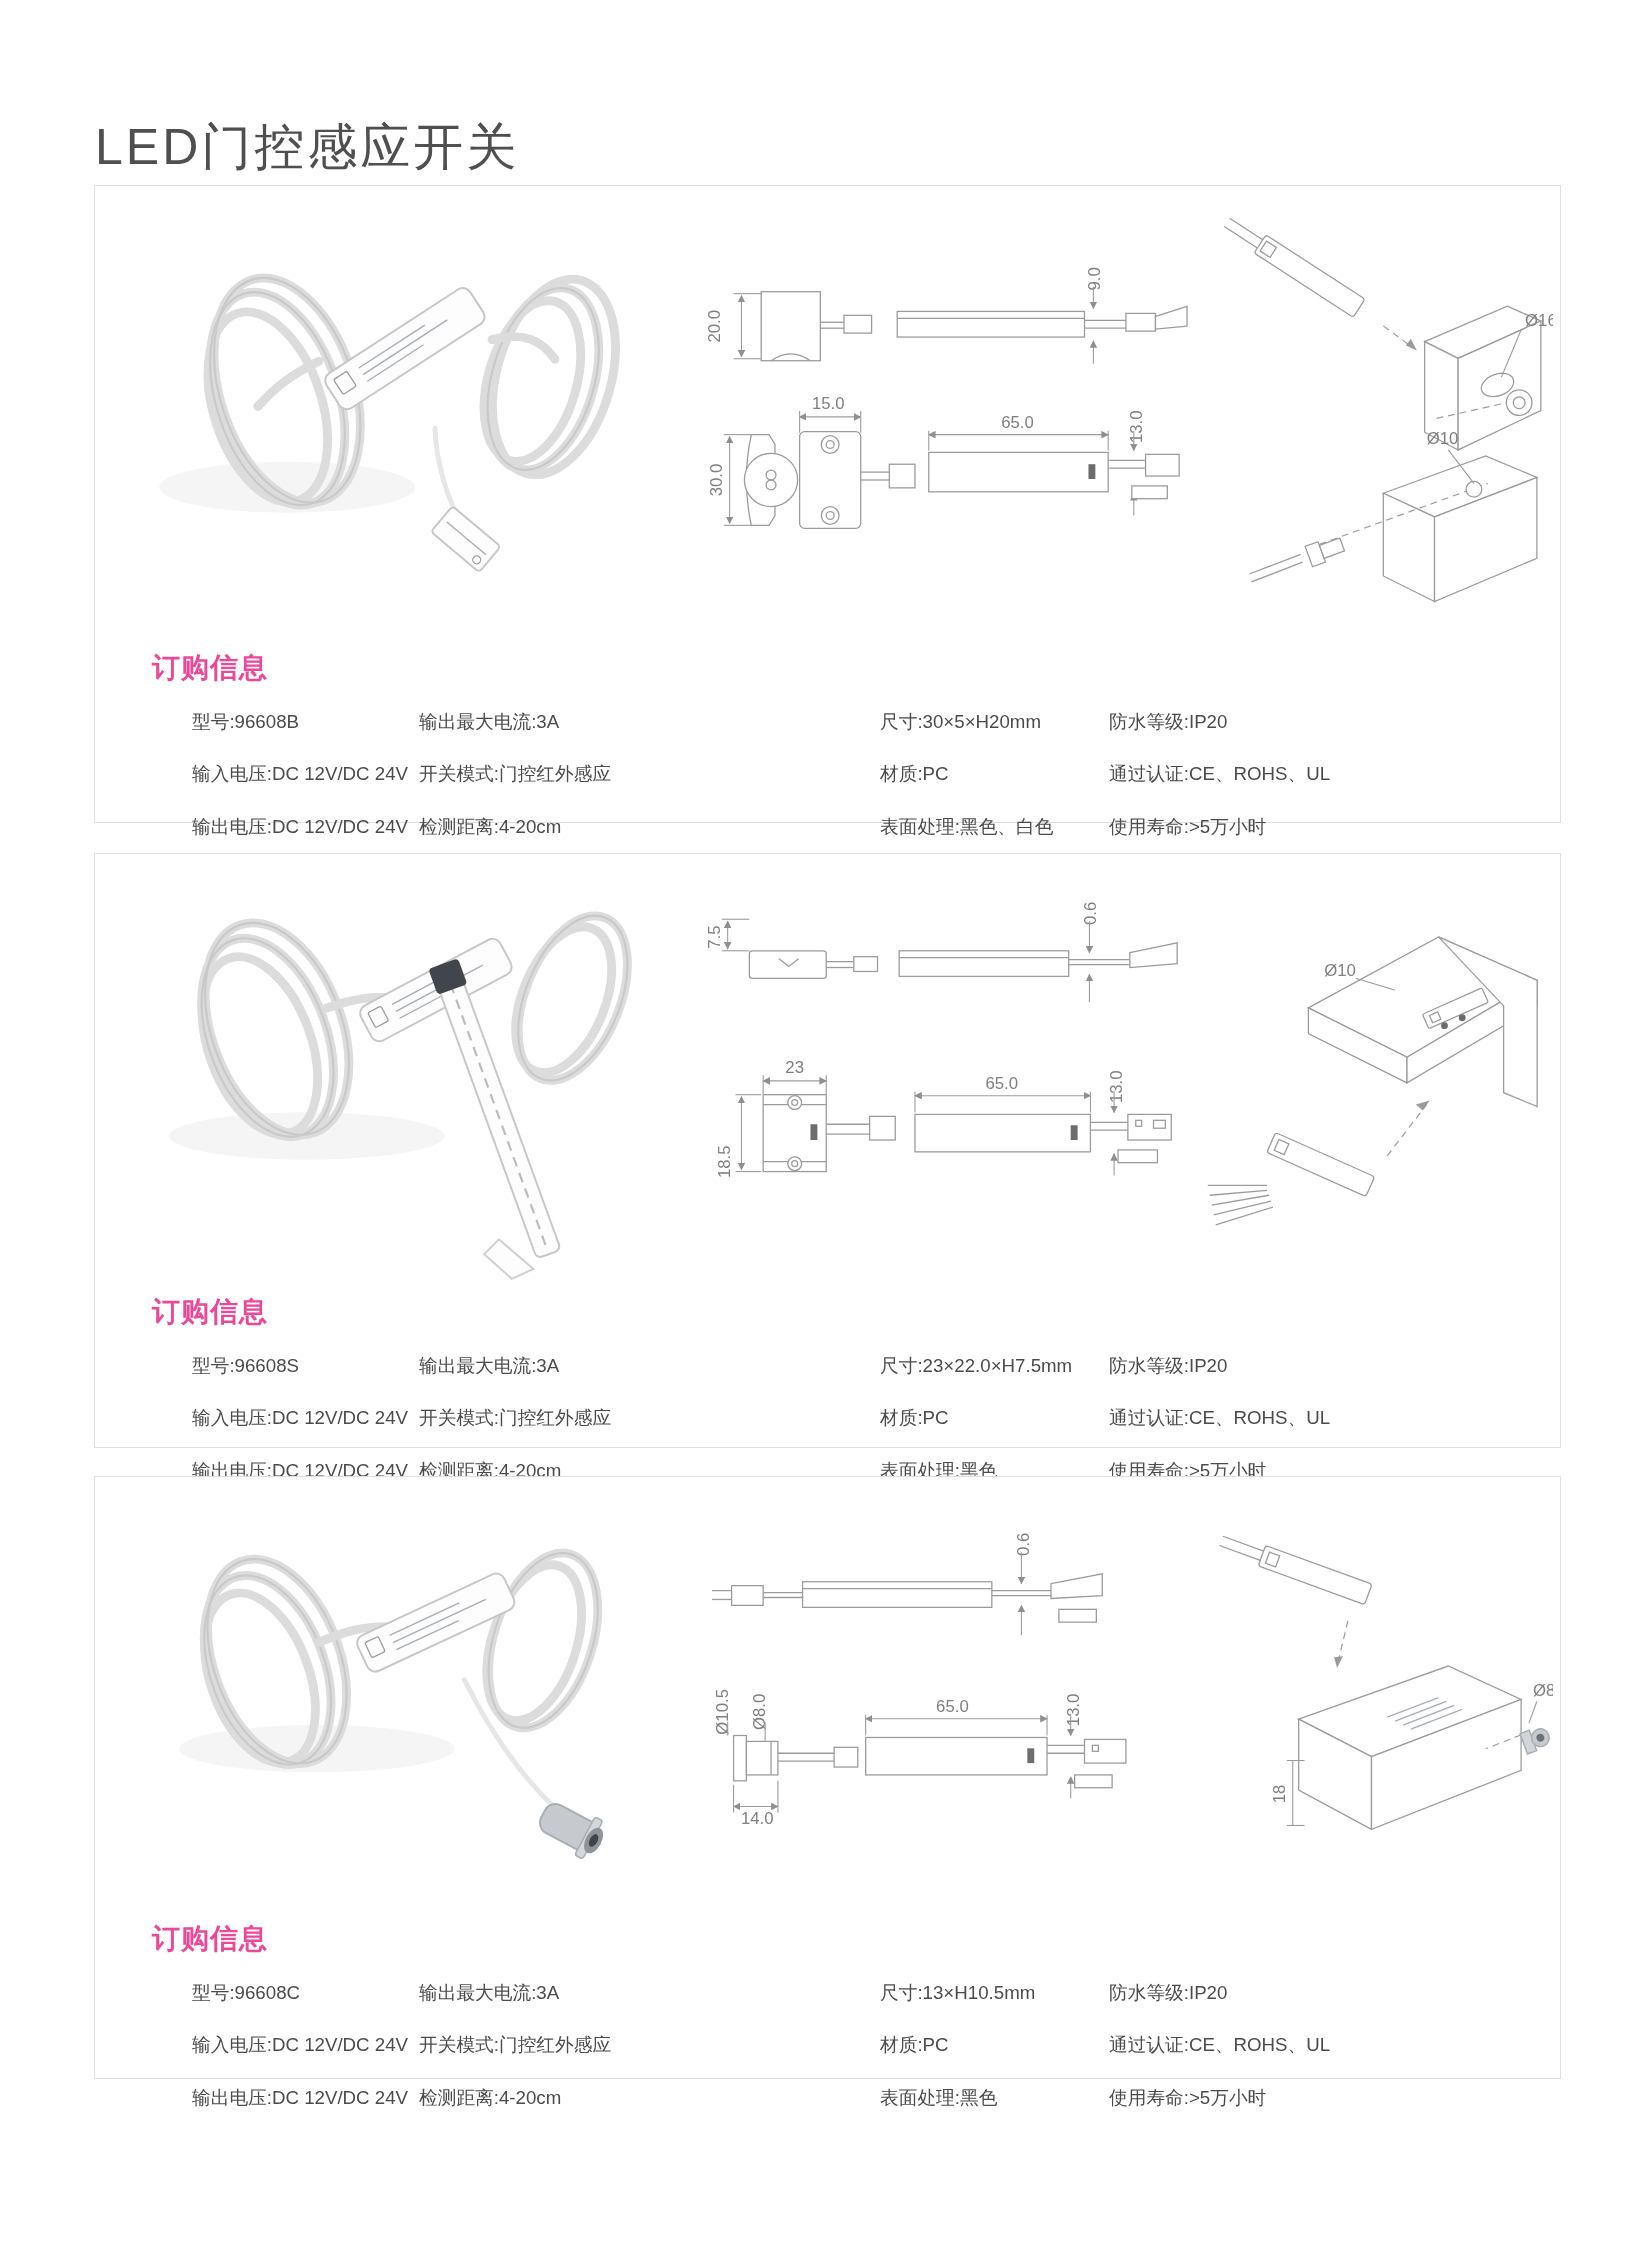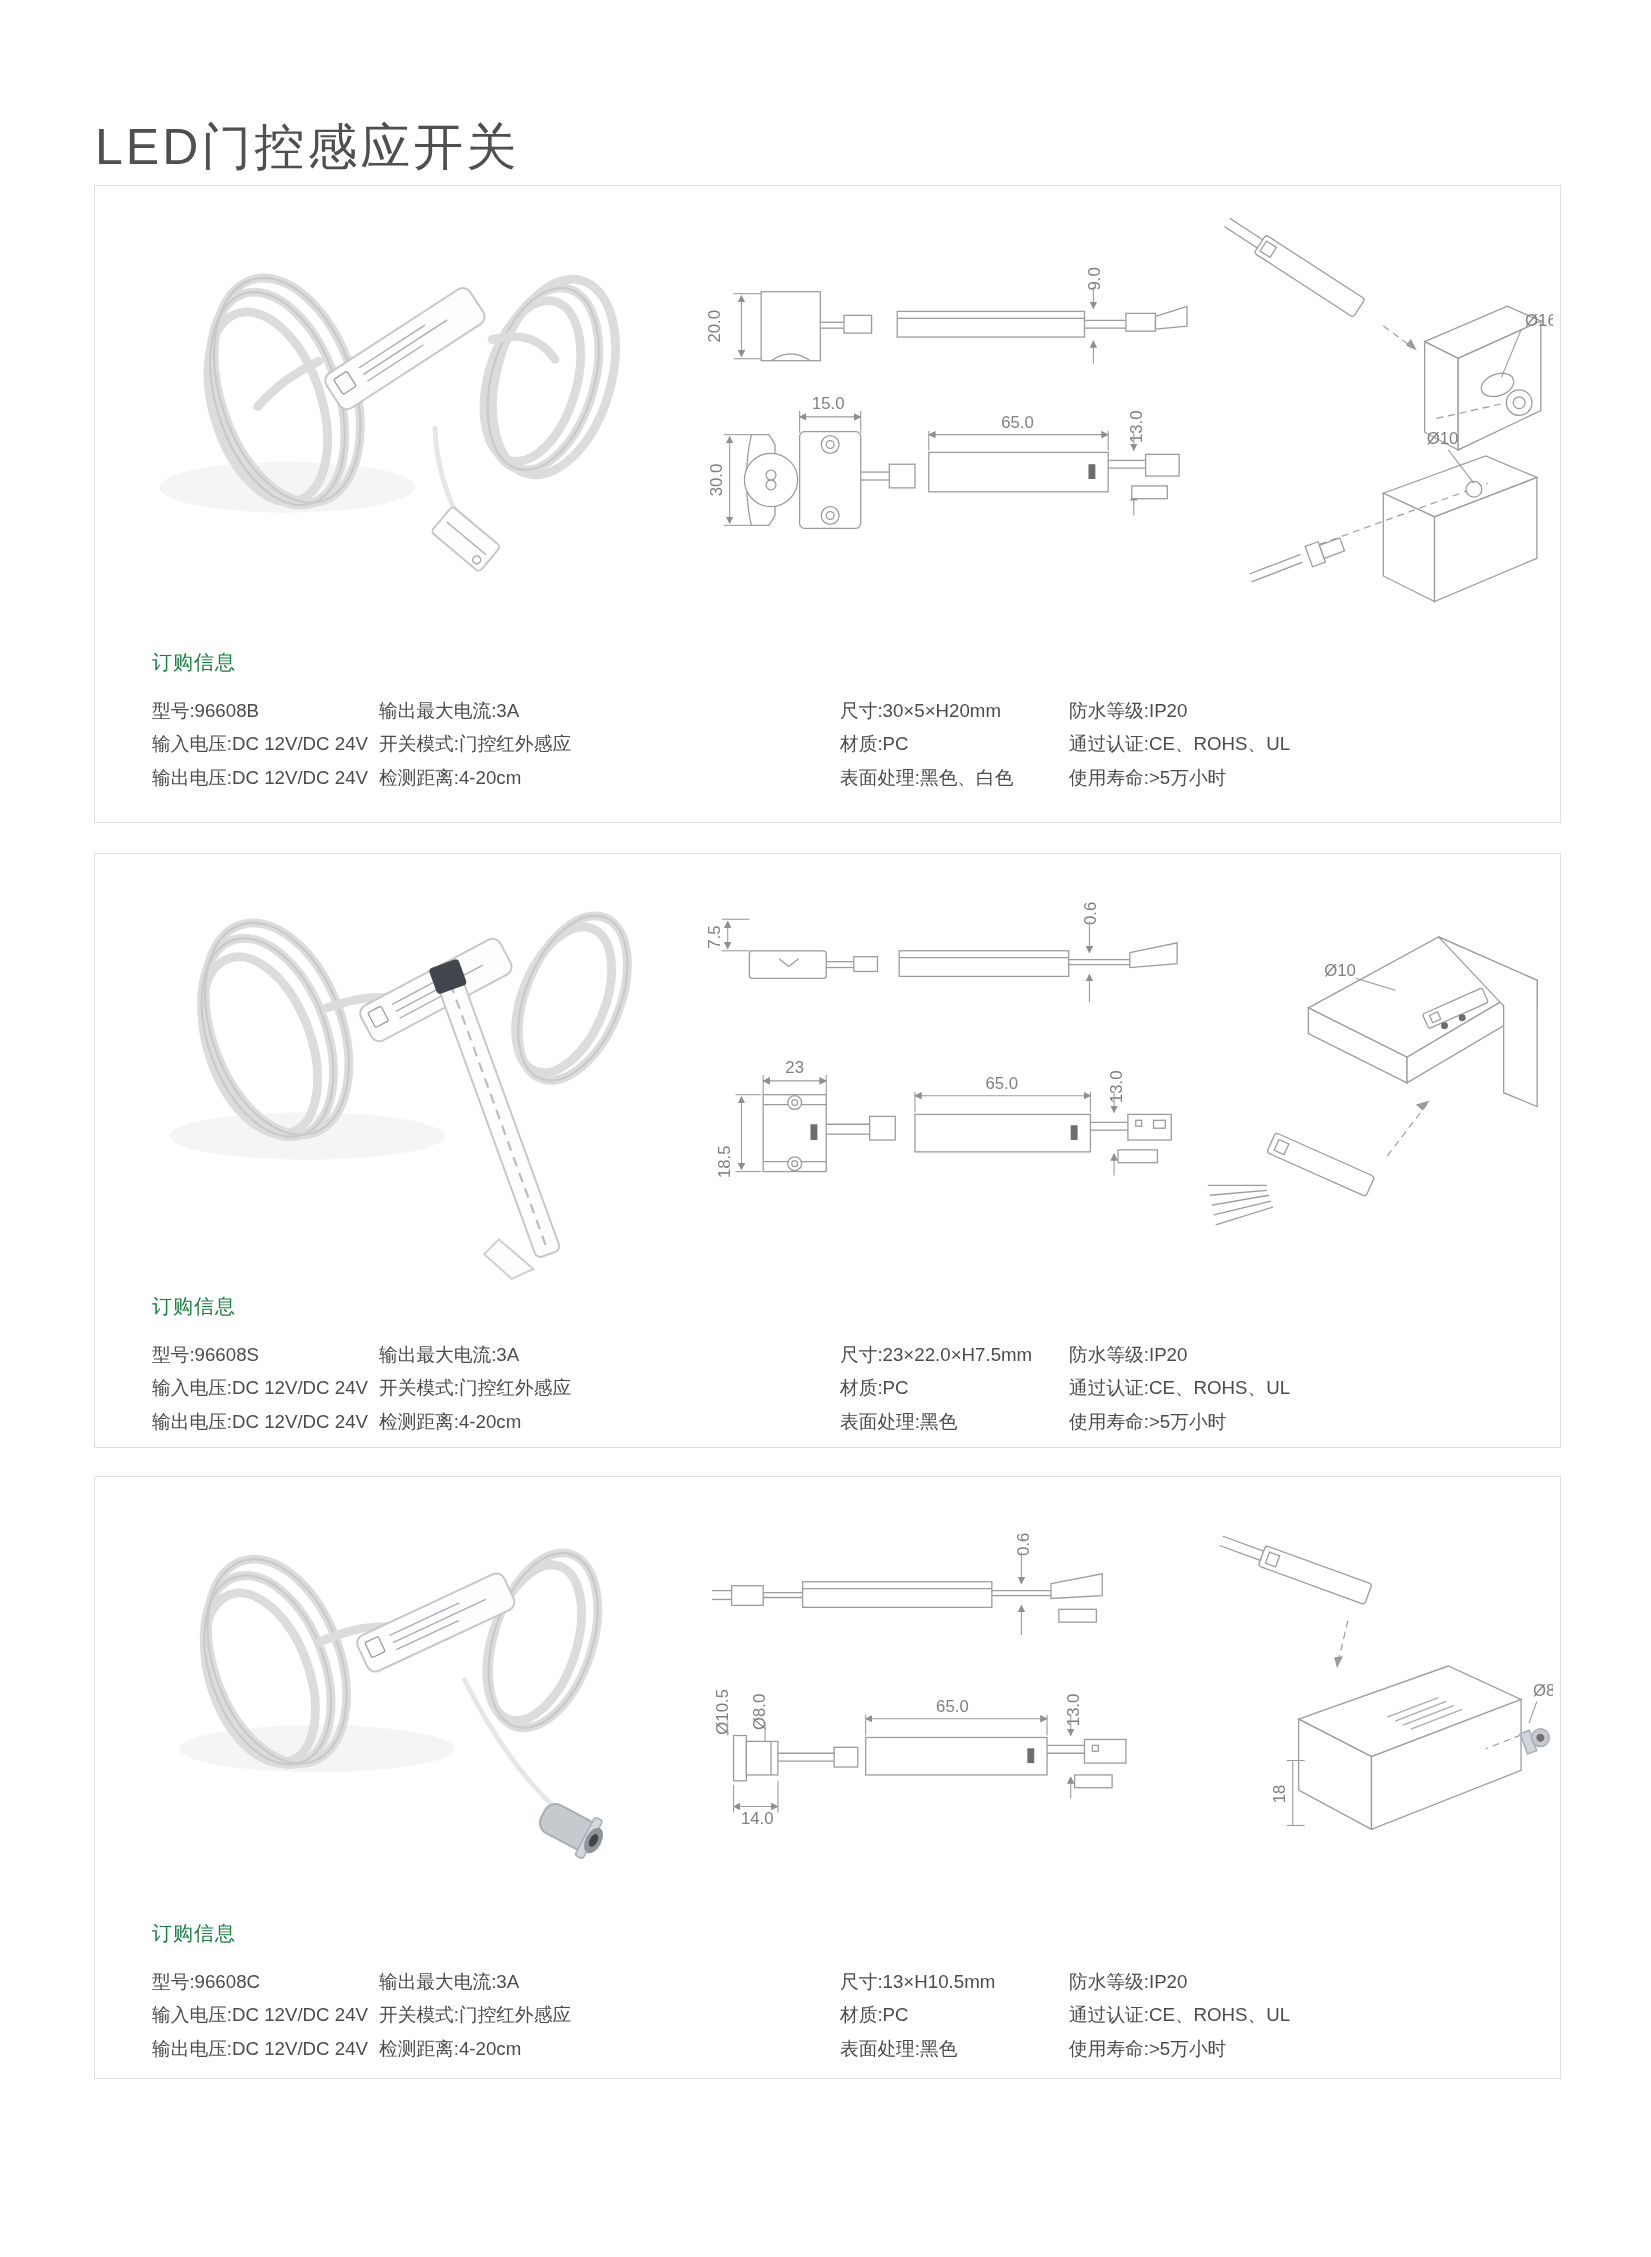--- a/index.html
+++ b/index.html
@@ -17,24 +17,24 @@
   #card1{top:185px;height:636px}
   #card2{top:853px;height:593px}
   #card3{top:1476px;height:601px}
   .photo{position:absolute;left:14.8px;top:5.9px}
   .drawing{position:absolute;left:609px;top:11.8px}
   .install{position:absolute;left:1095px;top:5.9px}
   .specs{position:absolute;left:57px;right:29.6px}
   #card1 .specs{top:463px}
   #card2 .specs{top:439px}
   #card3 .specs{top:443px}
-  .specs h3{margin:0 0 23.6px 0;font-size:20px;color:#15803d;font-weight:400;letter-spacing:1px}
+  .specs h3{margin:0 0 23.6px 0;font-size:28px;color:#ec4899;font-weight:700;letter-spacing:1px}
   .grid{
     display:grid;grid-template-columns:227px 461px 229px auto;
-    row-gap:12px;font-size:18.7px;color:#4b4b4b;line-height:1.15;
+    row-gap:31px;font-size:18.7px;color:#4b4b4b;line-height:1.15;margin-left:40px;
   }
   
   .ln{fill:none;stroke:#9b9b9b;stroke-width:1.3}
   .lnw{fill:#ffffff;stroke:#9b9b9b;stroke-width:1.3}
   .dimln{stroke:#9b9b9b;stroke-width:1.1;fill:none}
   text.dim{font-family:"Liberation Sans","DejaVu Sans",sans-serif;font-size:17px;fill:#7f7f7f}
   .cable{fill:none;stroke:#dcdcdc;stroke-width:9;stroke-linecap:round}
   .cable2{fill:none;stroke:#c9c9c9;stroke-width:2.2}
   .cable3{fill:none;stroke:#e6e6e6;stroke-width:5;stroke-linecap:round}
   .devbody{fill:#fdfdfd;stroke:#c7c7c7;stroke-width:2}

